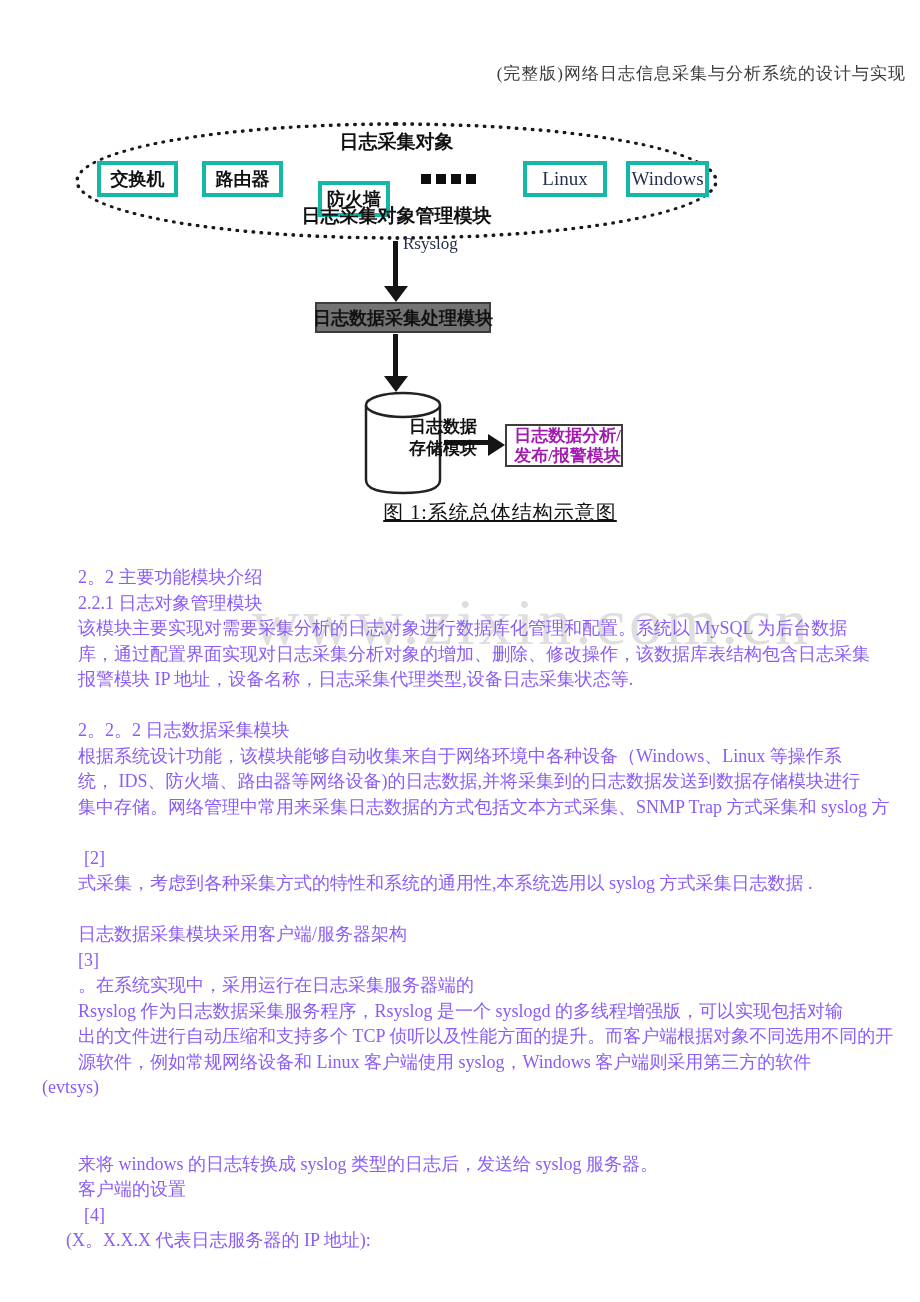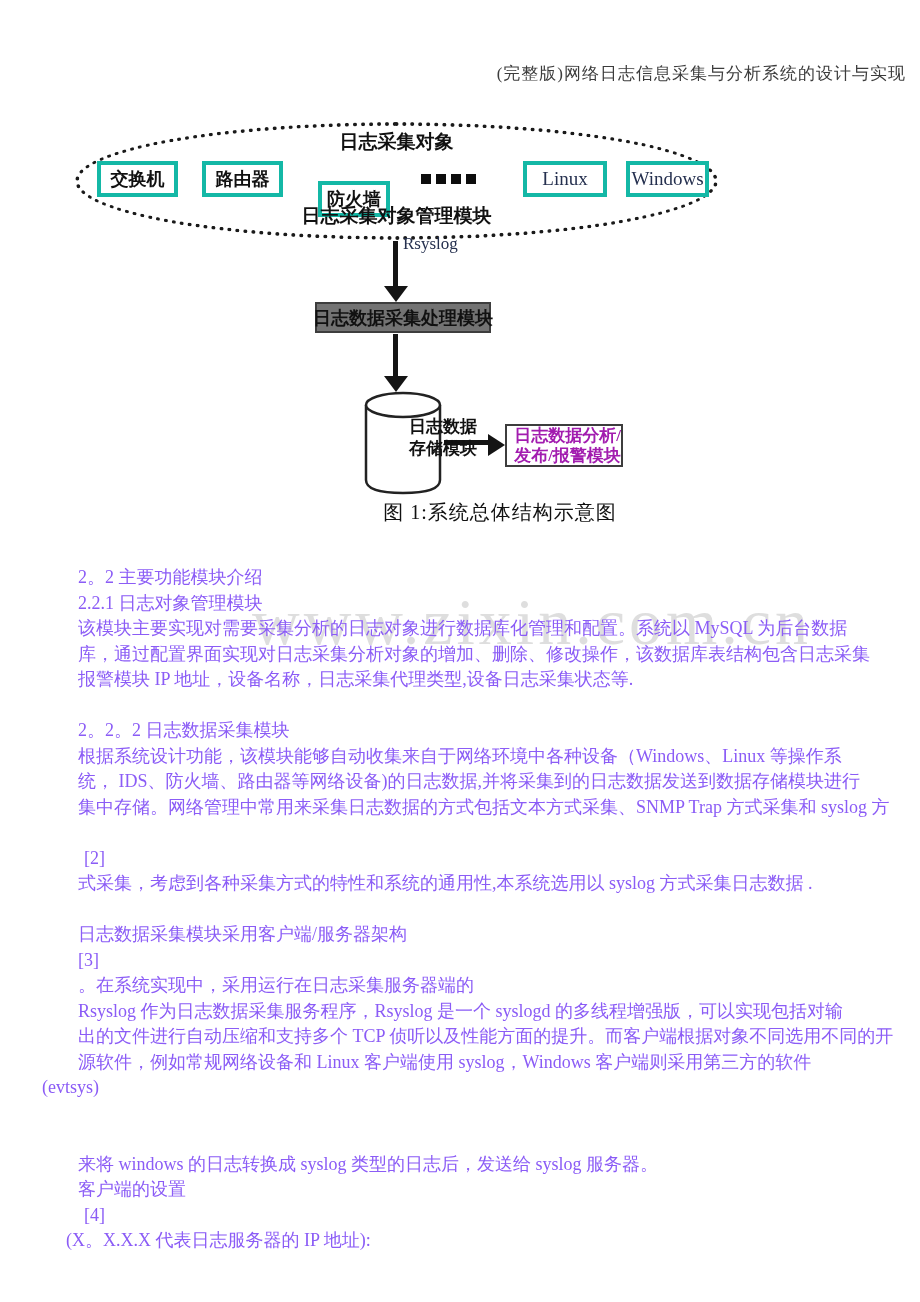--- a/index.html
+++ b/index.html
@@ -66,21 +66,21 @@
     font-size:17px;font-weight:bold;color:#111;line-height:22px;z-index:2;margin-left:40px;
   }
   .ana-box{
     position:absolute;left:505px;top:424px;width:118px;height:43px;box-sizing:border-box;
     border:2px solid #3d3d3d;background:#fff;
     display:flex;flex-direction:column;align-items:center;justify-content:center;
     font-size:17px;font-weight:bold;color:#a21caf;line-height:20px;white-space:nowrap;padding-left:7px;
   }
   .caption{
     position:absolute;left:360px;top:499px;width:280px;text-align:center;
-    font-size:20px;color:#111;letter-spacing:1px;white-space:nowrap;
+    font-size:20px;color:#111;letter-spacing:1px;white-space:nowrap;text-decoration:underline;
   }
   
   .body-text{
     position:absolute;left:78px;top:565px;width:832px;z-index:1;
     font-size:18px;line-height:25.5px;color:#8b5cf6;
   }
   .body-text .line{white-space:nowrap;}
   .body-text .indent{padding-left:6px;}
   .body-text .out-small{margin-left:-12px;}
   .body-text .out-big{margin-left:-36px;}

